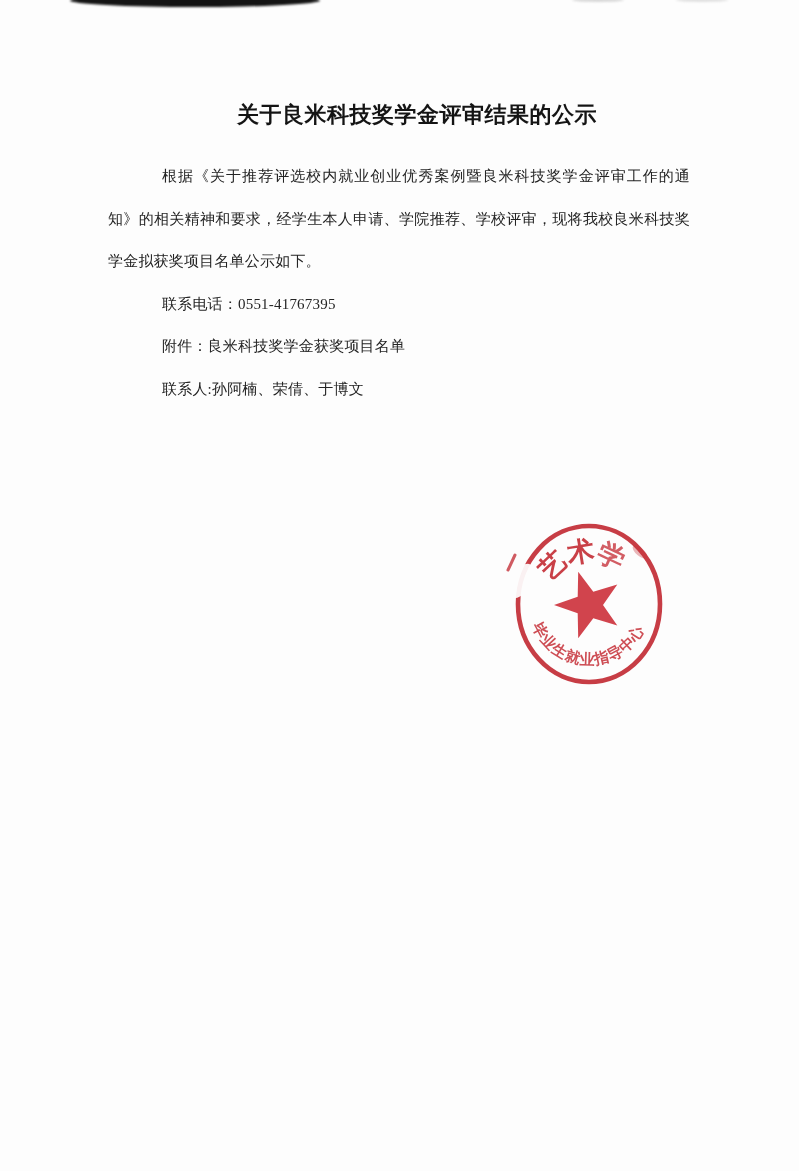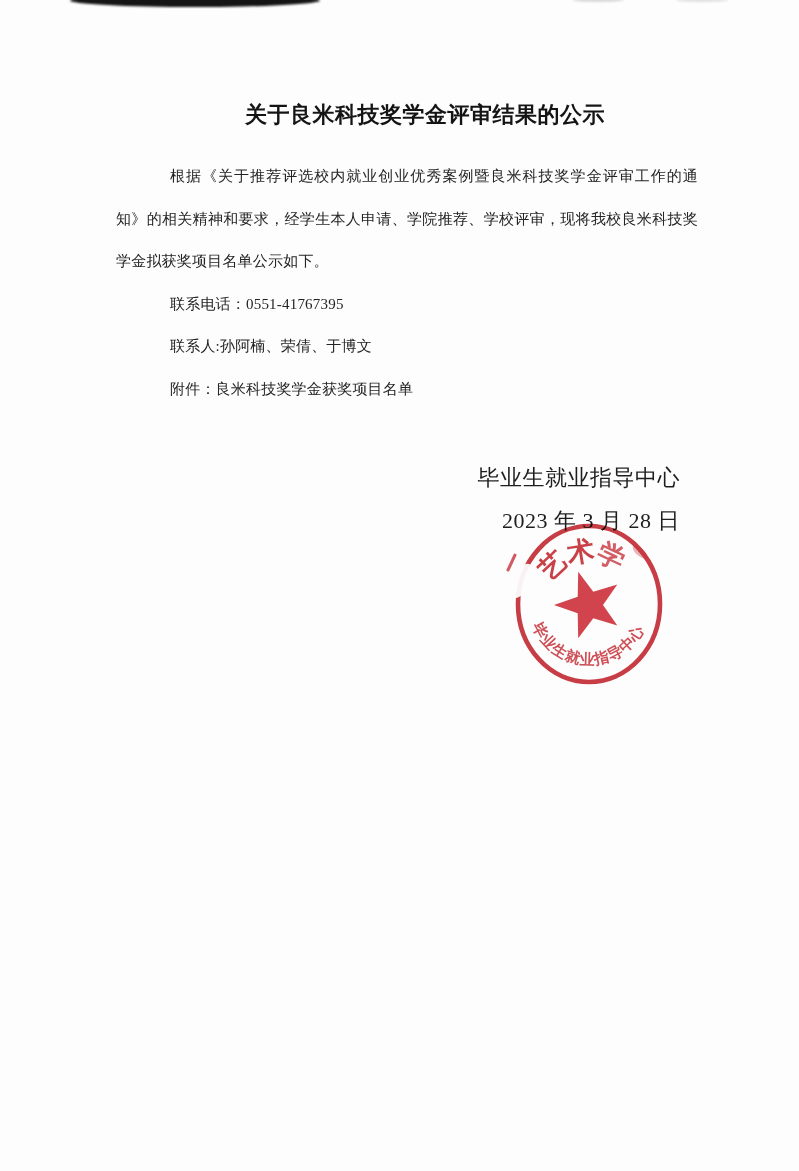--- a/index.html
+++ b/index.html
@@ -20,21 +20,21 @@
   }
   .artifact-faint-1{
     left:572px;top:-2px;width:52px;height:4px;
     background:#b9b9b9;border-radius:50%;filter:blur(1px);opacity:.55;
   }
   .artifact-faint-2{
     left:676px;top:-2px;width:52px;height:4px;
     background:#c4c4c4;border-radius:50%;filter:blur(1px);opacity:.5;
   }
   .doc{
-    position:absolute;left:116px;top:100px;width:582px;
+    position:absolute;left:108px;top:100px;width:582px;
     color:#262626;
   }
   .title{
     margin:0 0 25px 0;
     padding-left:36px;
     font-size:22px;line-height:30px;
     font-weight:700;color:#141414;
     text-align:center;
     letter-spacing:.5px;
     white-space:nowrap;
@@ -73,27 +73,23 @@
 
   <div class="artifact artifact-top"></div>
   <div class="artifact artifact-faint-1"></div>
   <div class="artifact artifact-faint-2"></div>
 
   <div class="doc">
     <h1 class="title">关于良米科技奖学金评审结果的公示</h1>
 
     <p class="para">根据《关于推荐评选校内就业创业优秀案例暨良米科技奖学金评审工作的通知》的相关精神和要求，经学生本人申请、学院推荐、学校评审，现将我校良米科技奖学金拟获奖项目名单公示如下。</p>
     <p class="para">联系电话：0551-41767395</p>
+    <p class="para">附件：良米科技奖学金获奖项目名单</p>
     <p class="para">联系人:孙阿楠、荣倩、于博文</p>
-    <p class="para">附件：良米科技奖学金获奖项目名单</p>
 
-    <div class="signature">
-      <div>毕业生就业指导中心</div>
-      <div>2023 年 3 月 28 日</div>
-    </div>
   </div>
 
   <svg class="seal" id="seal-svg" viewBox="0 0 190 190" xmlns="http://www.w3.org/2000/svg">
       <ellipse cx="95" cy="96" rx="71" ry="78" fill="none" stroke="#c2232c" stroke-width="4.6" opacity="0.95"></ellipse>
       <polygon points="84.2,63.7 99.3,83.7 123.3,76.4 109.0,97.0 123.3,117.6 99.3,110.3 84.2,130.3 83.7,105.2 60.0,97.0 83.7,88.8" fill="#cc2630" opacity="0.93"></polygon>
       <text x="60.90008199687505" y="59.432314919041495" text-anchor="middle" dominant-baseline="middle" fill="#c5262f" font-size="27" font-weight="600" font-family="&quot;Liberation Serif&quot;, serif" opacity="0.95" transform="rotate(-43 60.90008199687505 59.432314919041495)">艺</text>
       <text x="87.17827674798845" y="46.61558297024312" text-anchor="middle" dominant-baseline="middle" fill="#c5262f" font-size="27" font-weight="600" font-family="&quot;Liberation Serif&quot;, serif" opacity="0.95" transform="rotate(-9 87.17827674798845 46.61558297024312)">术</text>
       <text x="116.13091308703498" y="50.68461064816751" text-anchor="middle" dominant-baseline="middle" fill="#c5262f" font-size="27" font-weight="600" font-family="&quot;Liberation Serif&quot;, serif" opacity="0.8" transform="rotate(25 116.13091308703498 50.68461064816751)">学</text>
       <text x="44.67198720704118" y="122.75987907879579" text-anchor="middle" dominant-baseline="middle" fill="#c5262f" font-size="15" font-weight="600" font-family="&quot;Liberation Serif&quot;, serif" opacity="0.88" transform="rotate(62 44.67198720704118 122.75987907879579)">毕</text>
       <text x="53.31283900770728" y="134.87390652356243" text-anchor="middle" dominant-baseline="middle" fill="#c5262f" font-size="15" font-weight="600" font-family="&quot;Liberation Serif&quot;, serif" opacity="0.88" transform="rotate(47 53.31283900770728 134.87390652356243)">业</text>

